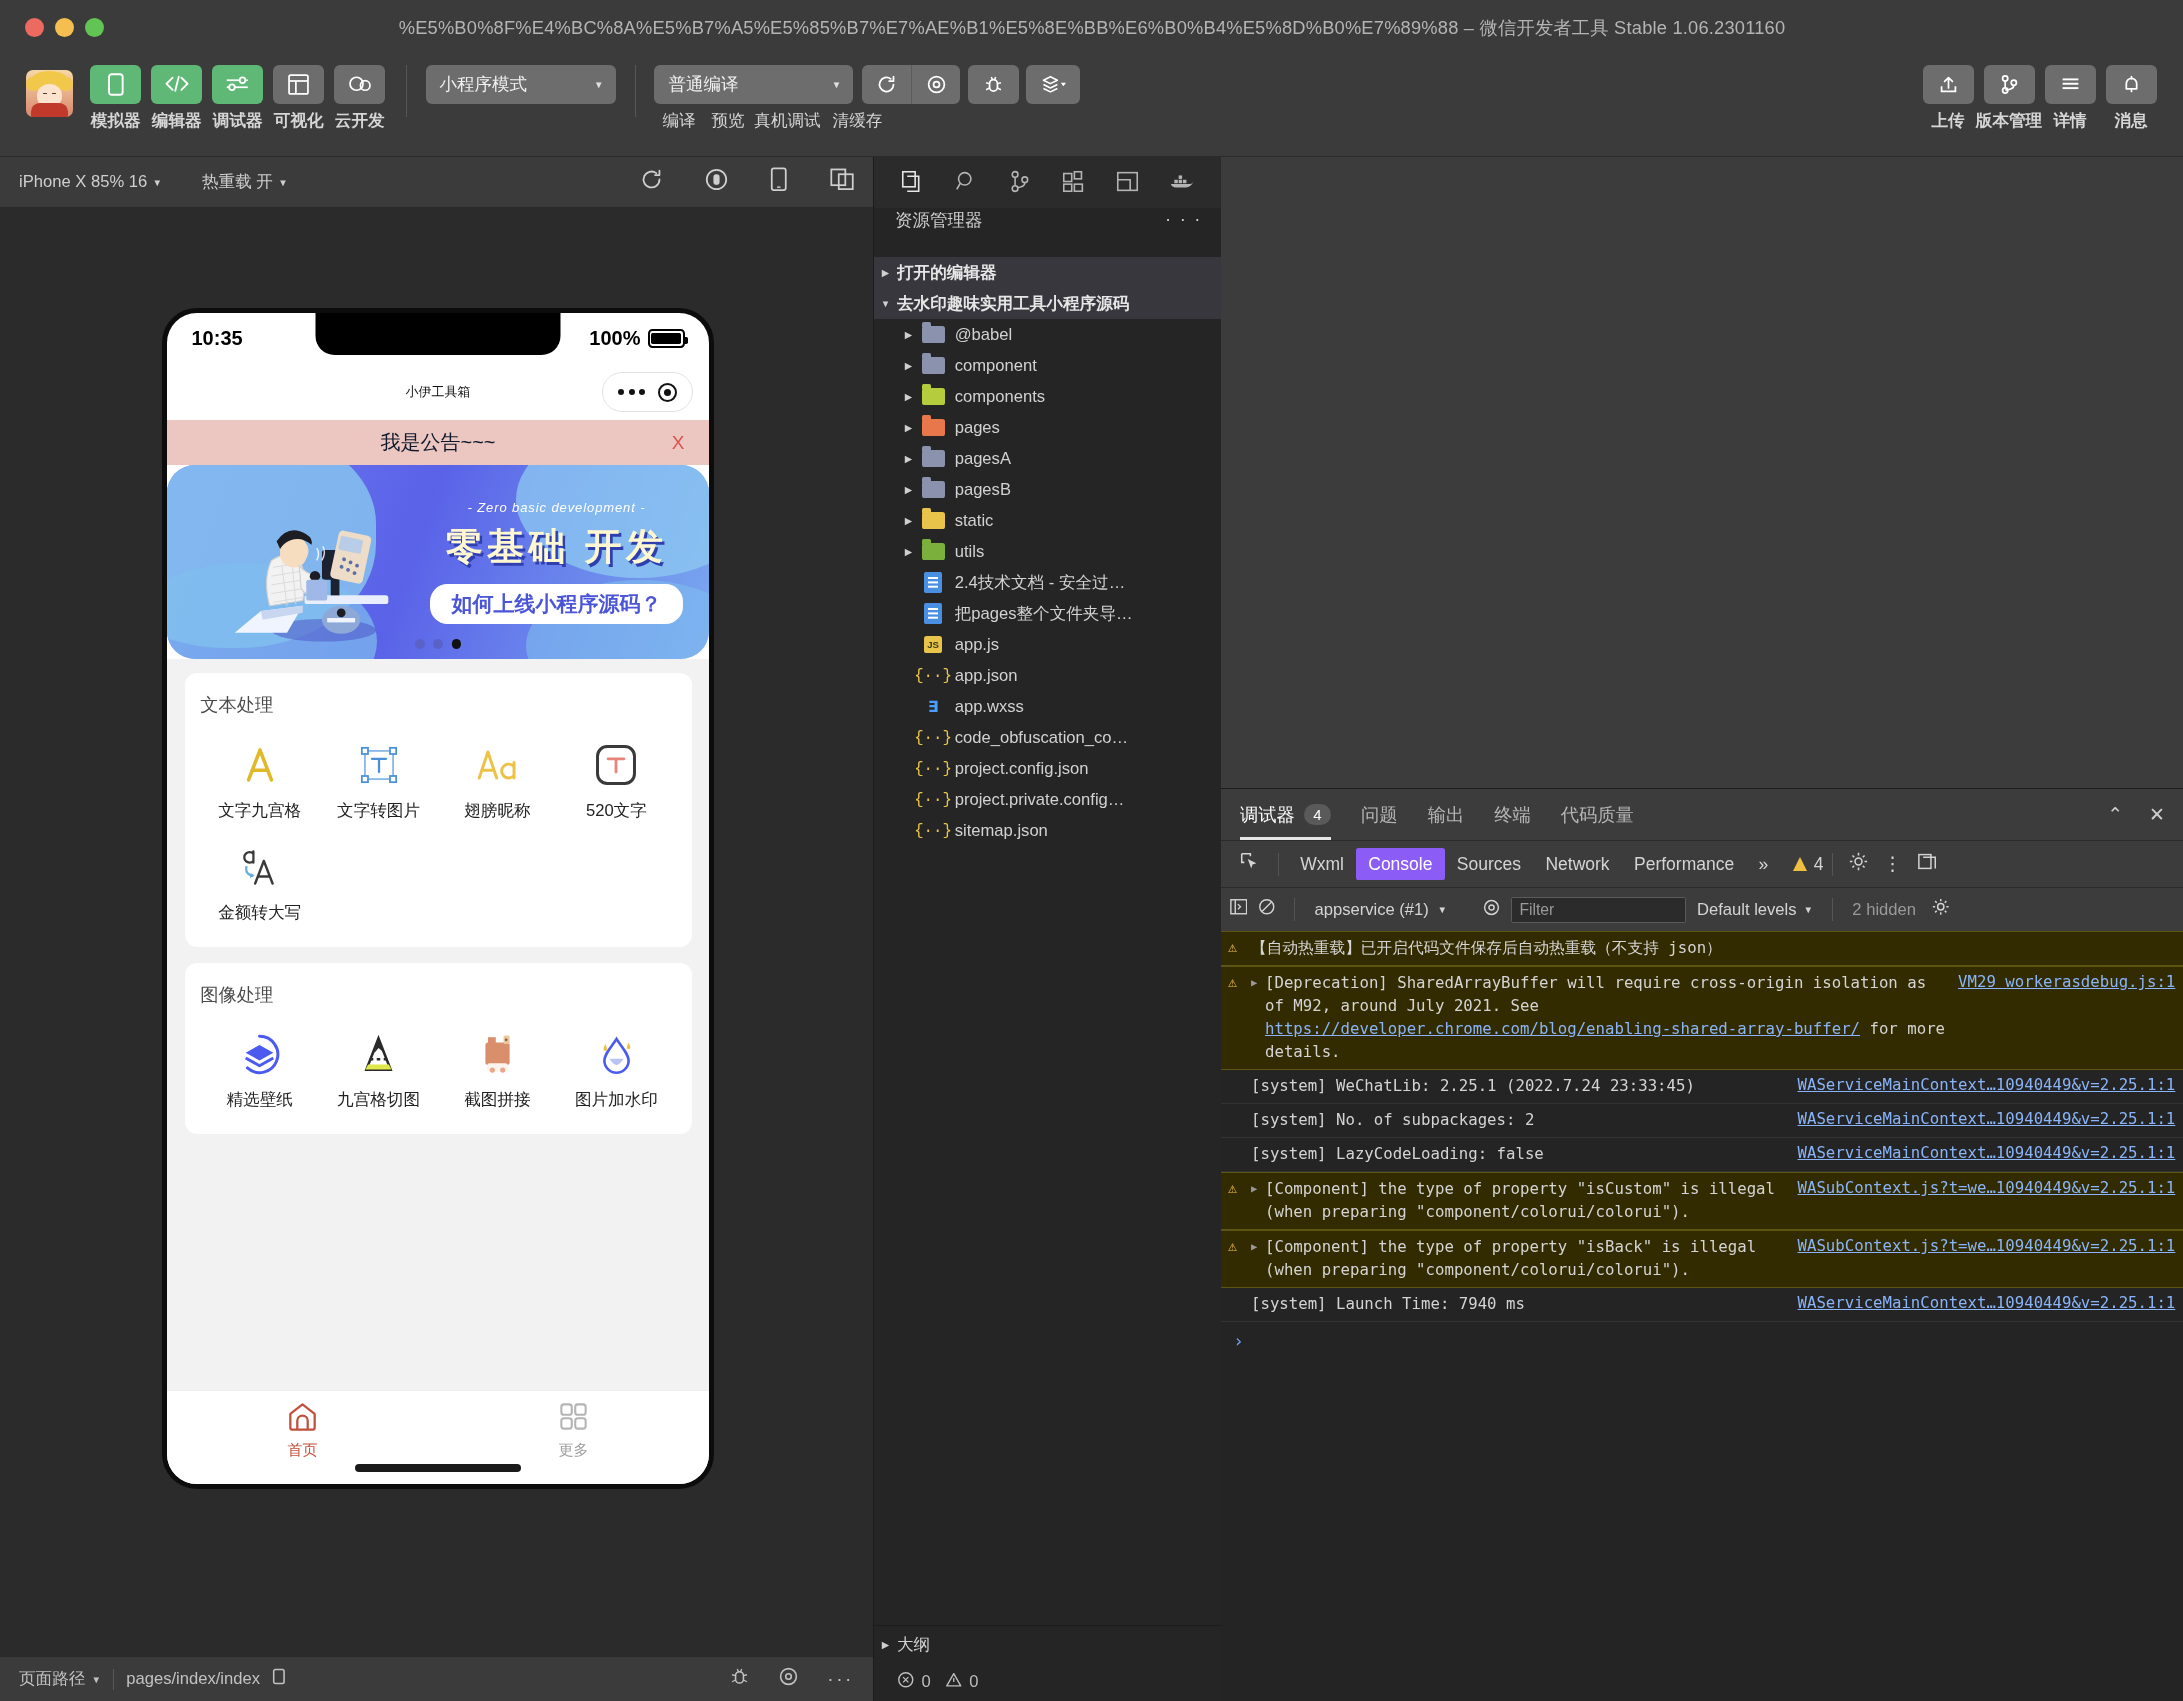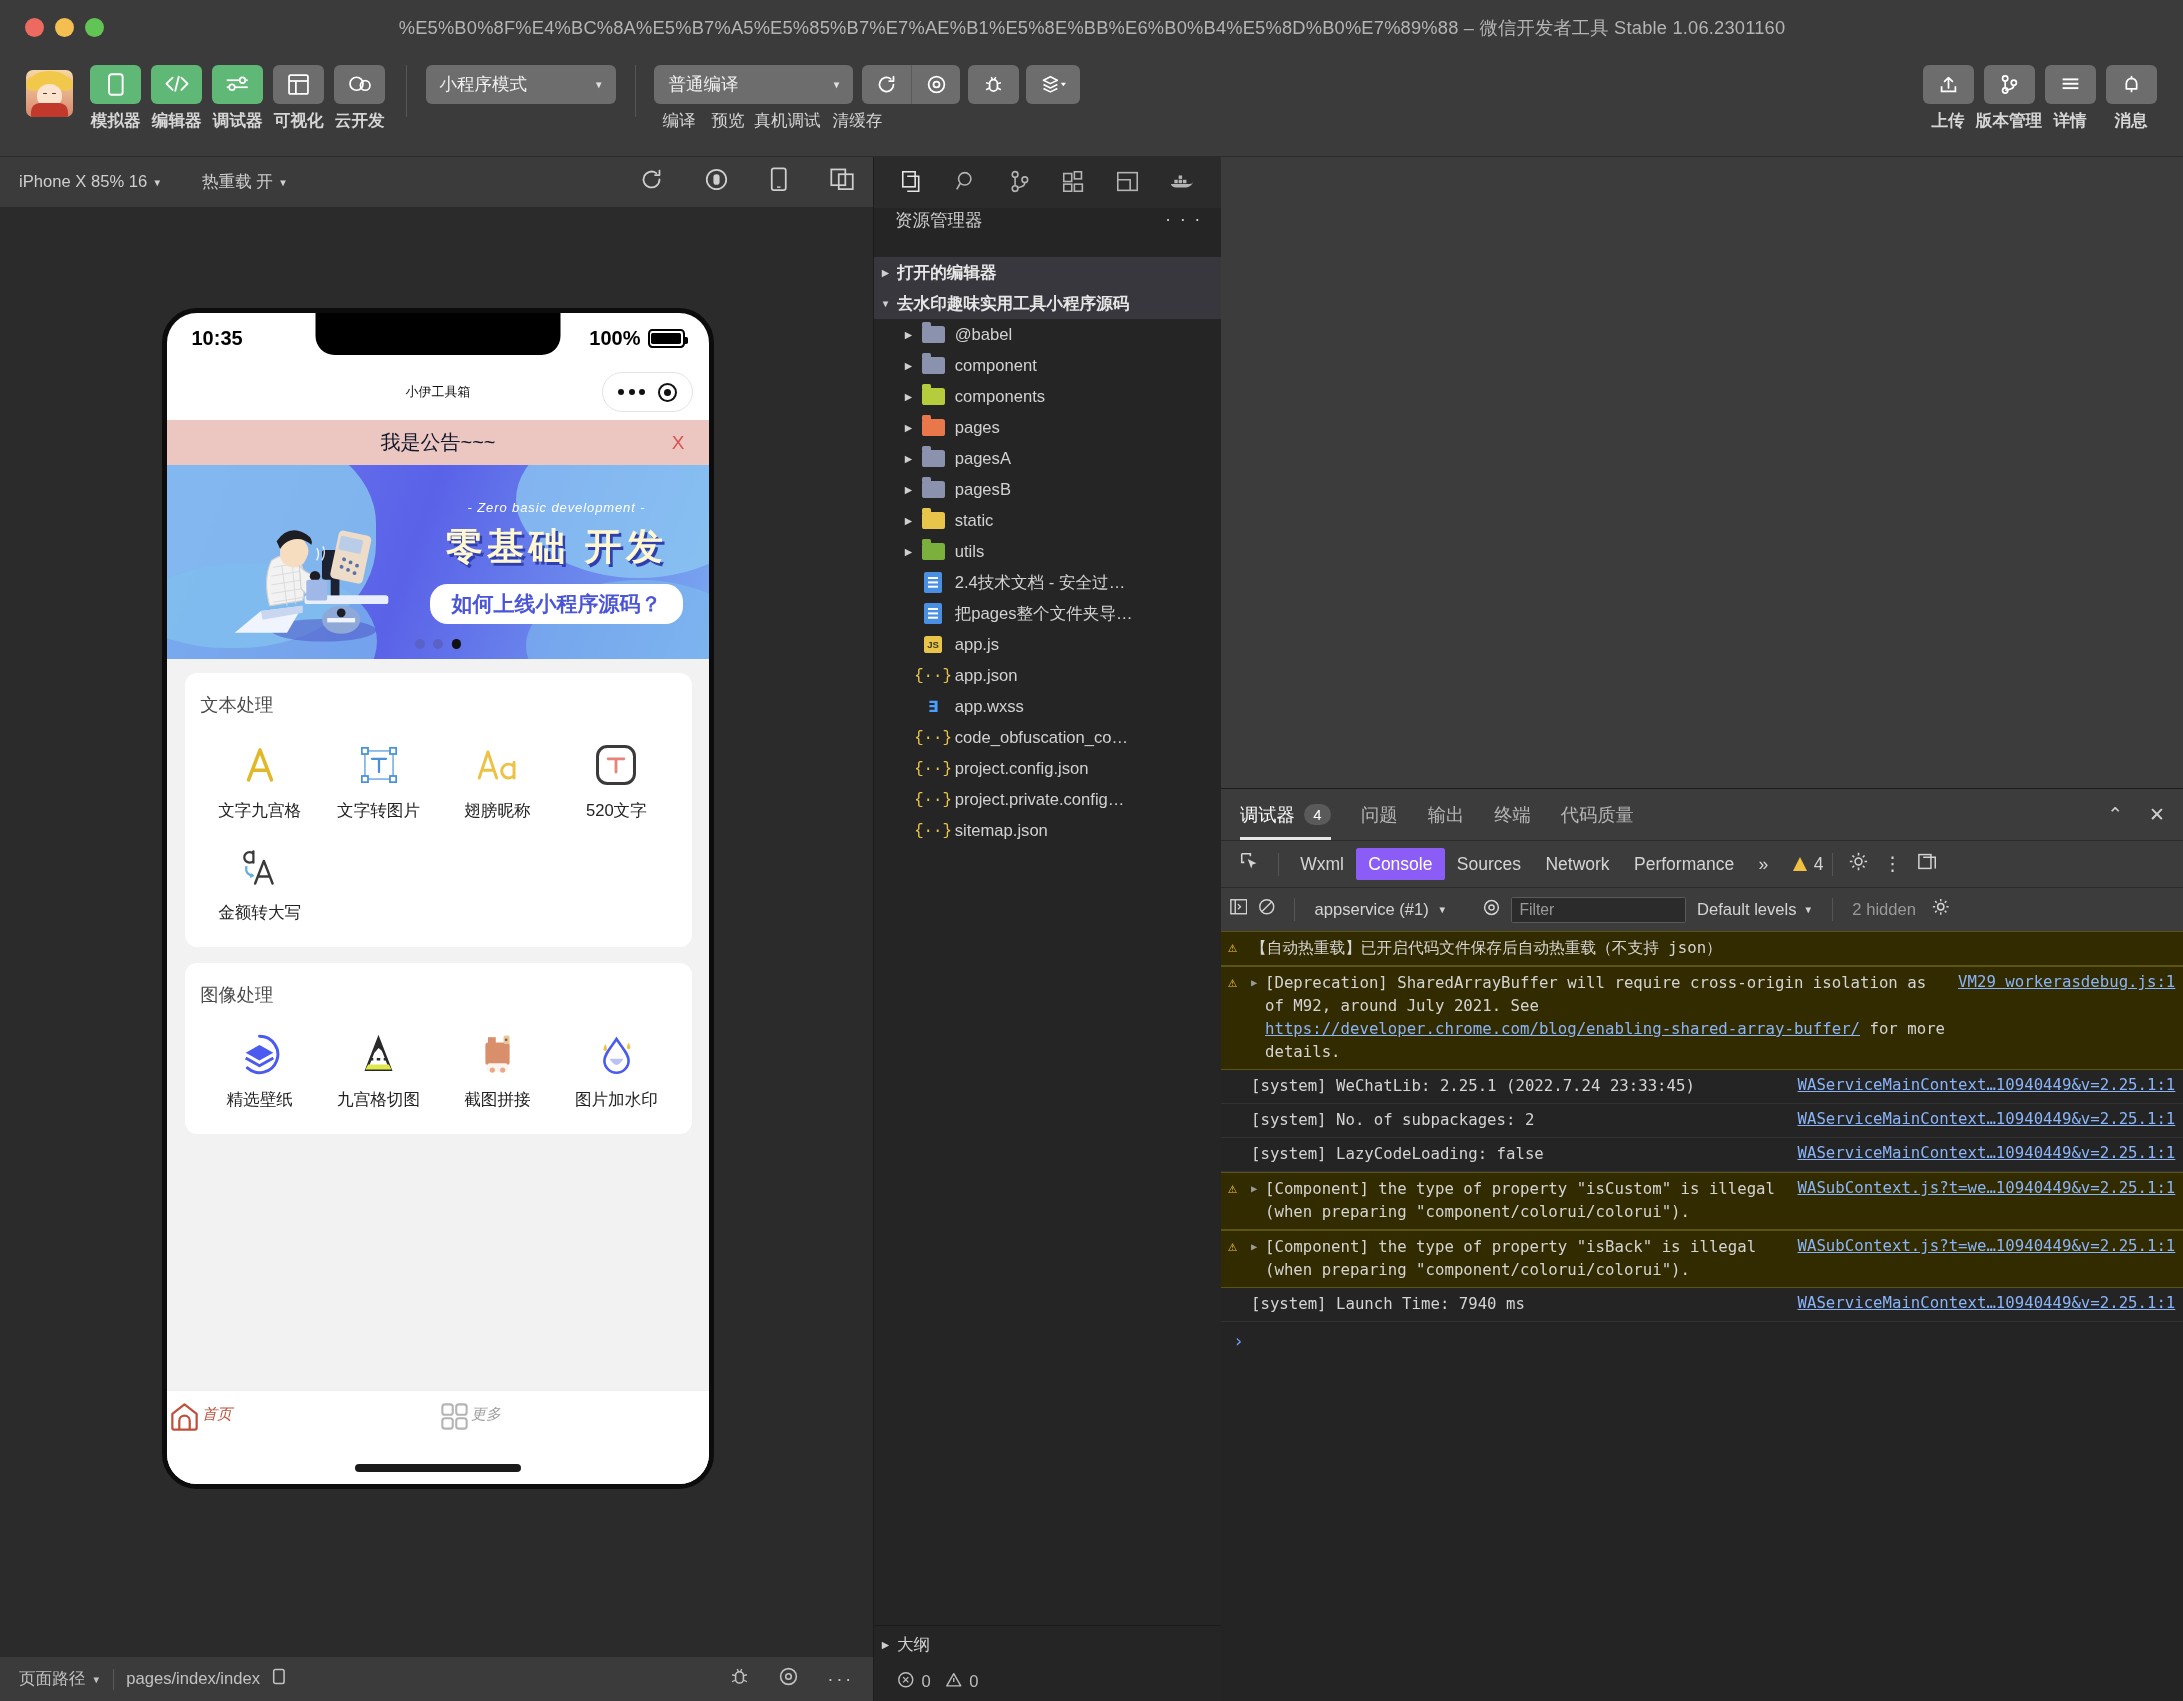--- a/index.html
+++ b/index.html
@@ -144,20 +144,21 @@
   .notice {
     height: 45px; background: #ecc7c2; display: flex; align-items: center;
     justify-content: center; position: relative; flex: none;
   }
   .notice .ntxt { font-size: 20px; color: #0f172a; }
   .notice .nclose { position: absolute; right: 24.5px; font-size: 19px; color: #d9534f; }
 
   .banner {
     height: 194px; flex: none; position: relative; overflow: hidden;
     background: linear-gradient(110deg,#6f7df0 0%,#5a62e8 45%,#7aa9f0 100%);
+    border-radius: 28px;
   }
   .banner .blob1 { position:absolute; left:-79px; top:-35px; width:288px; height:218px; background:#86c2ef; border-radius:55% 45% 50% 50%; opacity:.85;}
   .banner .blob2 { position:absolute; right:-52px; top:-44px; width:245px; height:157px; background:#8ec9f2; border-radius:50%; opacity:.75;}
   .banner .blob3 { position:absolute; left:-52px; bottom:-61px; width:262px; height:157px; background:#7fbdee; border-radius:50%; opacity:.7;}
   .banner .blob4 { position:absolute; right:-44px; bottom:-52px; width:227px; height:131px; background:#7fbdee; border-radius:50%; opacity:.6;}
   .bn-text { position: absolute; right: 26px; top: 35px; width: 253px; text-align: center; z-index: 3;}
   .bn-en { font-size: 13px; color: #fff; letter-spacing: 0.9px; font-style: italic; }
   .bn-cn { font-size: 37px; color: #fff7d0; font-weight: 700; margin-top: 7px; letter-spacing: 4.4px;
            text-shadow: 2.6px 2.6px 0 #2f3fae; }
   .bn-btn { margin-top: 12.2px; background: #fff; border-radius: 17.5px; padding: 6.1px 0;
@@ -172,21 +173,21 @@
   .card-title { font-size: 18.3px; color: #4a4a4a; margin-bottom: 23px; }
   .grid { display: grid; grid-template-columns: repeat(4, 1fr); row-gap: 21px; }
   .cell { display: flex; flex-direction: column; align-items: center; }
   .cell .ic { width: 49px; height: 49px; display: flex; align-items: center; justify-content: center; }
   .cell .cl { font-size: 16.6px; color: #222; margin-top: 10.5px; white-space: nowrap; }
 
   .tabbar {
     height: 94px; flex: none; background: #fff; border-top: 0.9px solid #eee;
     display: flex; align-items: flex-start; padding-top: 8.7px;
   }
-  .tab { flex: 1; display: flex; flex-direction: row; align-items: flex-start; font-style: italic; }
+  .tab { flex: 1; display: flex; flex-direction: column; align-items: center; }
   .tab .tl2 { font-size: 15px; margin-top: 5.2px; }
   .tab.on .tl2 { color: #c0503c; }
   .tab.off .tl2 { color: #9e9e9e; }
   .homebar { position:absolute; left:50%; transform:translateX(-50%); bottom:12.2px; width:166px; height:7.9px; background:#1a1a1a; border-radius:4.4px;}
 
   .sim-status {
     height: 45px; min-height: 45px; background: #3b3b3b; display: flex; align-items: center;
     padding: 0 19px; color: #c2c2c2; font-size: 16.6px; border-top: 0.9px solid #2b2b2b;
   }
   .sim-status .div { width: 0.9px; height: 21px; background: #595959; margin: 0 12.2px; }

